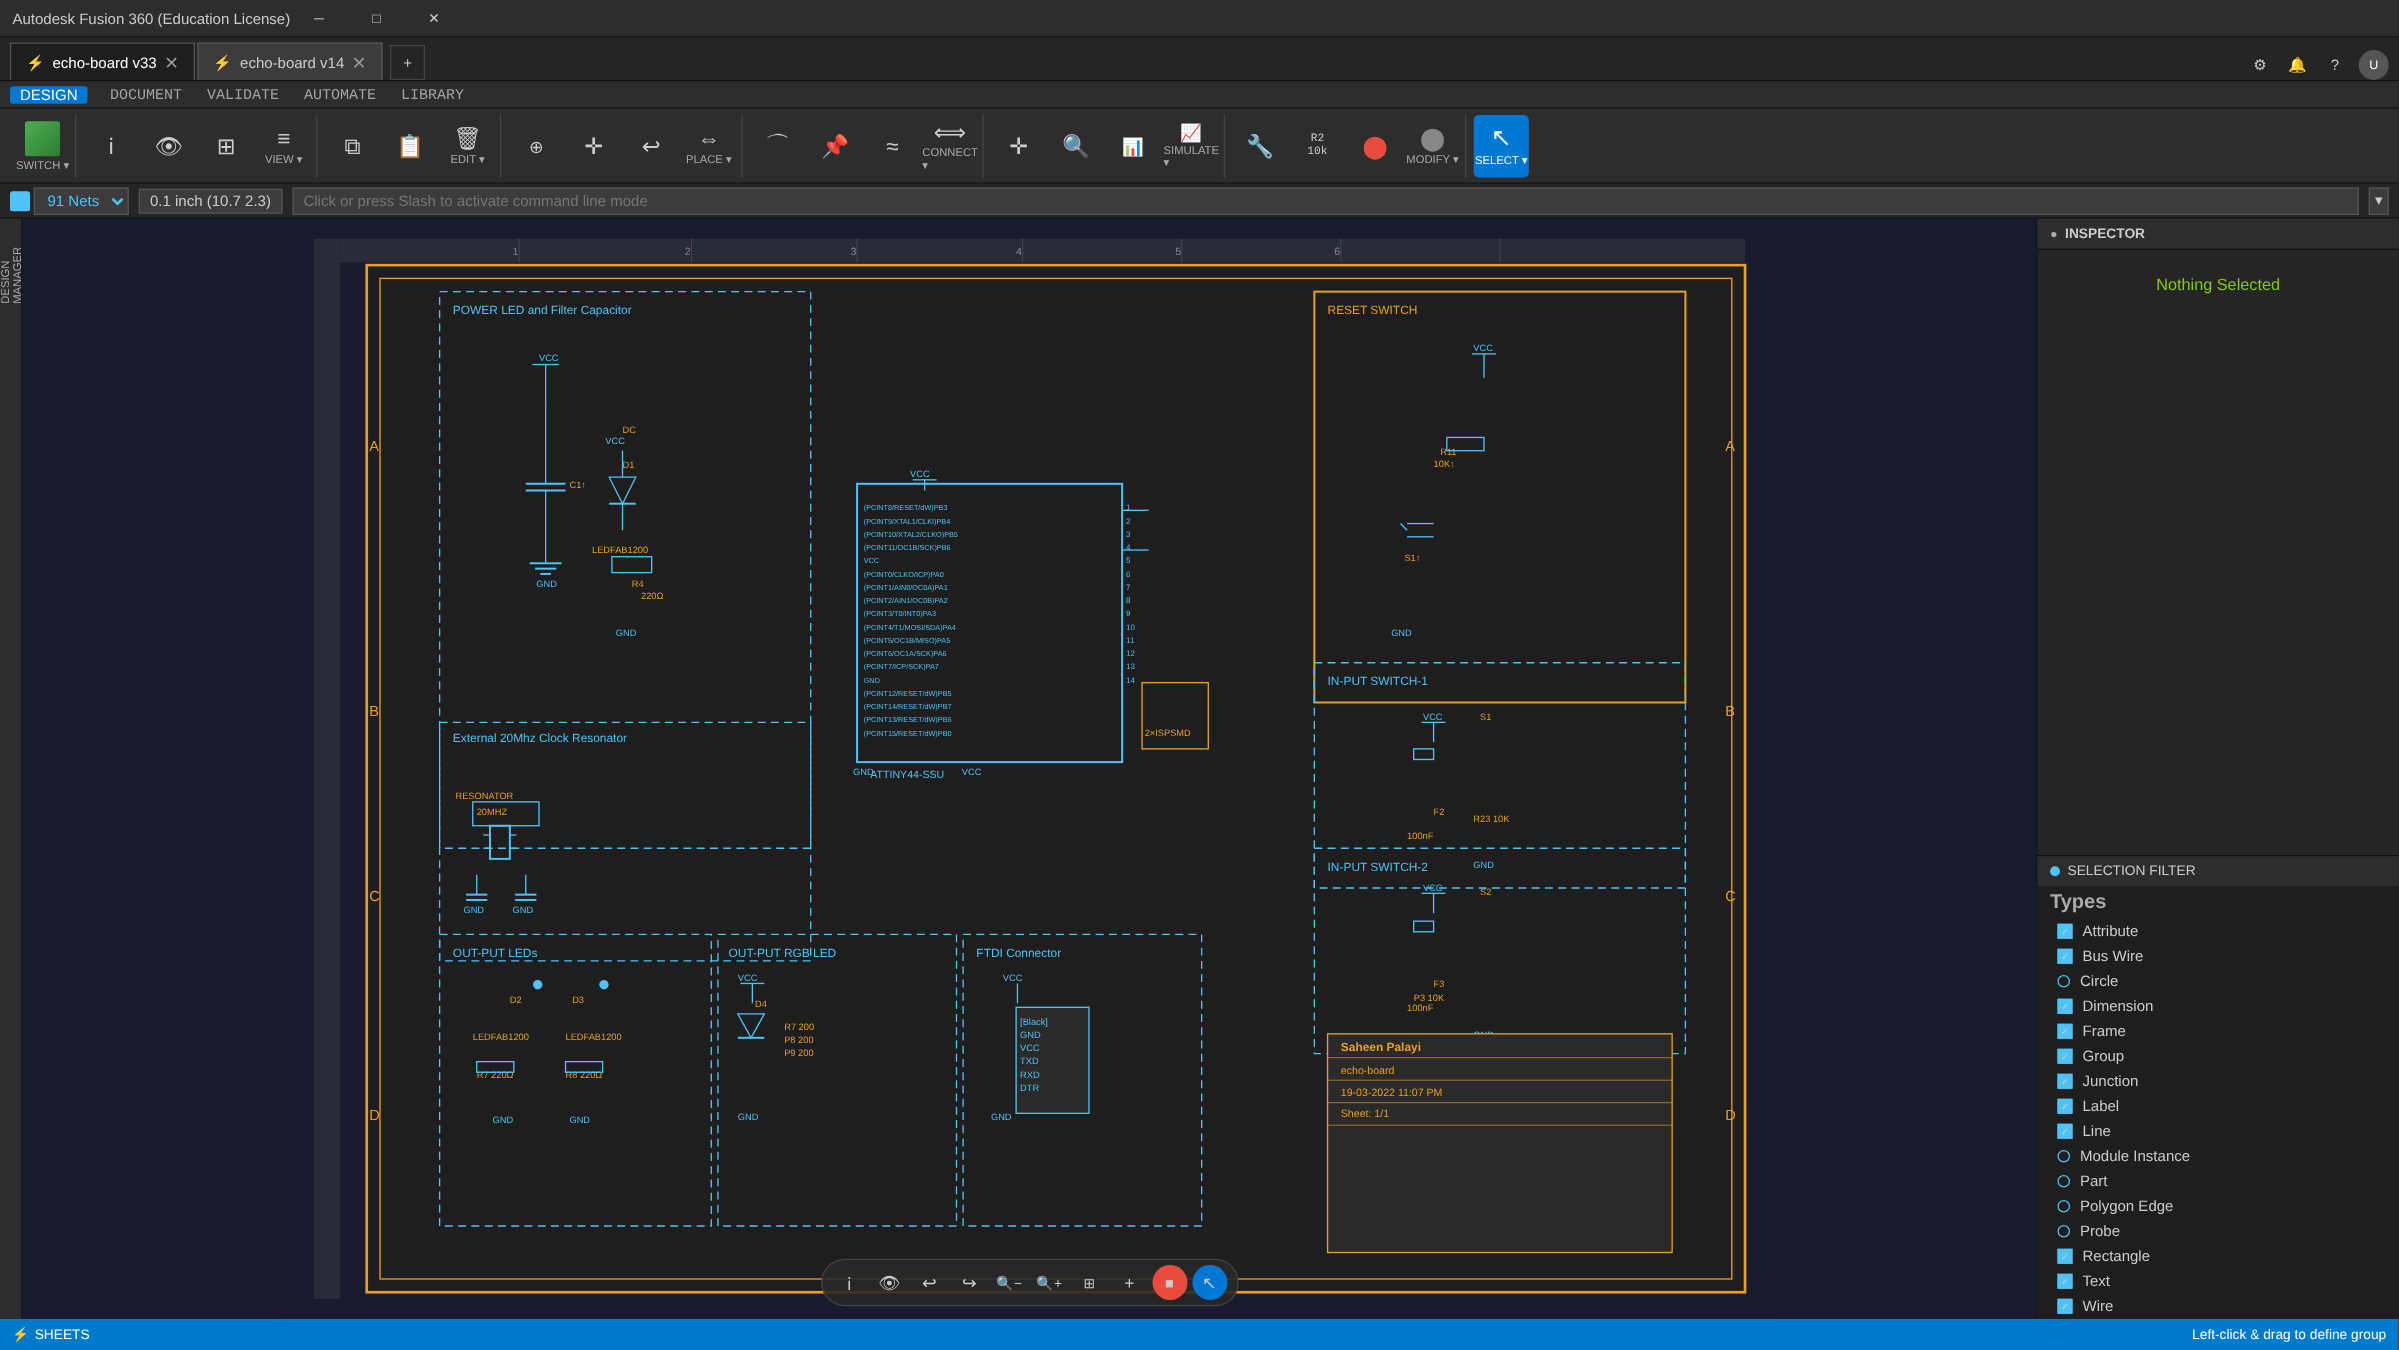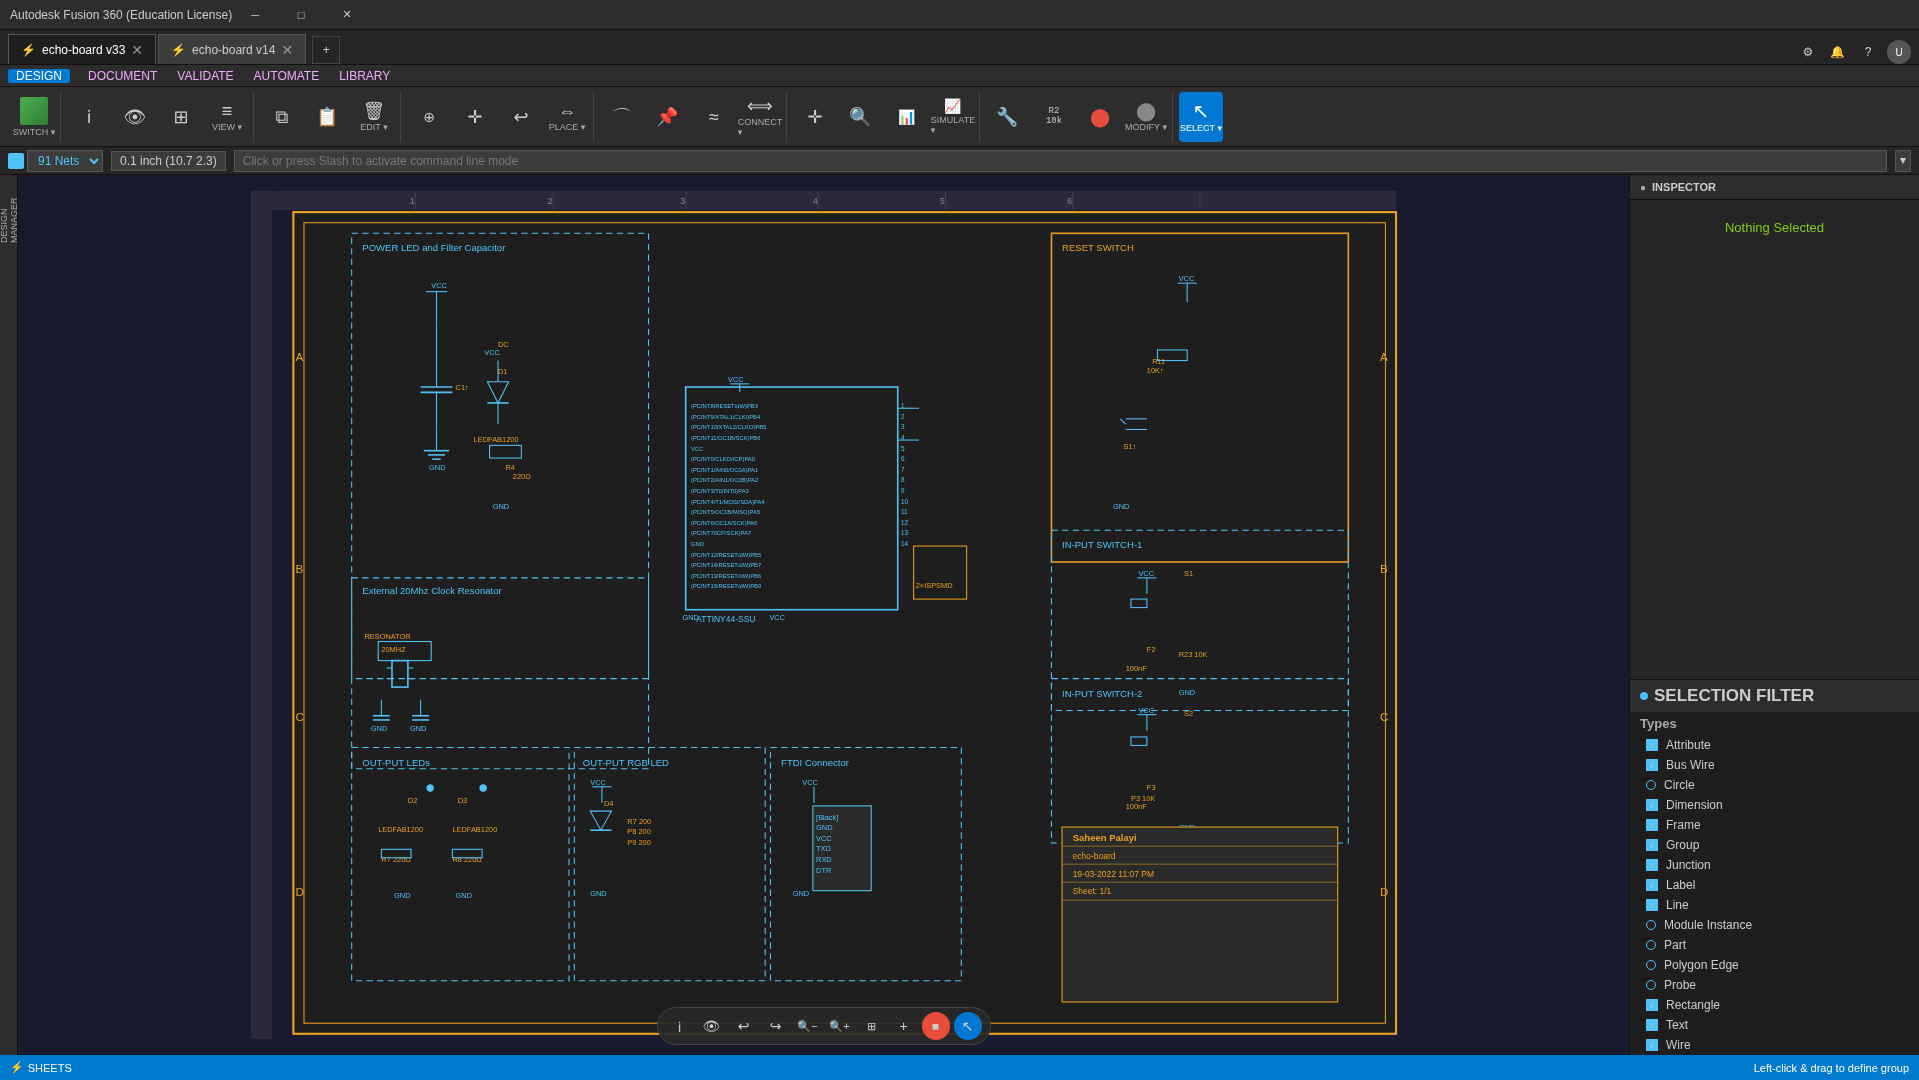--- a/index.html
+++ b/index.html
@@ -11,21 +11,21 @@
     #title-bar .win-btn { width: 46px; height: 30px; display: flex; align-items: center; justify-content: center; cursor: pointer; font-size: 11px; color: #ccc; }
 
     
     #tab-bar { background: #252526; height: 35px; display: flex; align-items: flex-end; padding-left: 8px; border-bottom: 1px solid #111; }
     .tab { display: flex; align-items: center; height: 30px; padding: 0 12px; background: #3c3c3c; border: 1px solid #555; border-bottom: none; margin-right: 2px; font-size: 12px; color: #ccc; cursor: pointer; gap: 6px; }
     .tab.active { background: #1e1e1e; color: #fff; }
     .tab .close-tab { font-size: 14px; color: #999; }
 
     
     #menu-bar { background: #2d2d2d; height: 22px; display: flex; align-items: center; padding: 0 8px; border-bottom: 1px solid #111; }
-    .menu-item { padding: 2px 10px; font-size: 12px; color: #f0abfc; cursor: pointer; }
+    .menu-item { padding: 2px 10px; font-size: 12px; color: #a3a3a3; cursor: pointer; font-family: Liberation Mono, monospace; }
 
     
     #toolbar { background: #2d2d2d; height: 60px; display: flex; align-items: center; padding: 4px 8px; border-bottom: 1px solid #111; gap: 2px; }
     .toolbar-group { display: flex; align-items: center; gap: 2px; padding: 0 4px; border-right: 1px solid #444; height: 100%; }
     .toolbar-group:last-child { border-right: none; }
     .tb-btn { display: flex; flex-direction: column; align-items: center; justify-content: center; width: 44px; height: 50px; cursor: pointer; border-radius: 2px; color: #ccc; font-size: 10px; gap: 2px; }
     .tb-btn .icon { font-size: 18px; line-height: 1; }
     .tb-btn .label { font-size: 9px; color: #aaa; }
 
     
@@ -54,28 +54,28 @@
     .canvas-tb-btn.active { background: #0078d4; }
 
     
     #right-panel { width: 290px; background: #252526; border-left: 1px solid #111; display: flex; flex-direction: column; }
     #inspector-header { background: #2d2d2d; padding: 6px 10px; border-bottom: 1px solid #111; display: flex; align-items: center; gap: 6px; font-size: 11px; color: #ccc; font-weight: bold; }
     #inspector-content { flex: 1; display: flex; align-items: flex-start; justify-content: center; padding-top: 20px; }
     .nothing-selected { color: #84cc16; font-size: 13px; }
 
     
     #selection-filter { border-top: 1px solid #111; }
-    #selection-filter-header { background: #2d2d2d; padding: 6px 10px; display: flex; align-items: center; gap: 6px; font-size: 17px; font-weight: bold; color: #ccc; cursor: pointer; }
+    #selection-filter-header { background: #2d2d2d; padding: 6px 10px; display: flex; align-items: center; gap: 6px; font-size: 11px; font-weight: normal; color: #ccc; cursor: pointer; }
     .filter-dot { width: 8px; height: 8px; border-radius: 50%; background: #4fc3f7; }
     #filter-list { background: #1e1e1e; }
     .filter-item { display: flex; align-items: center; padding: 3px 16px; gap: 8px; font-size: 12px; color: #ccc; cursor: pointer; }
     .filter-checkbox { width: 12px; height: 12px; border: 1px solid #555; background: #3c3c3c; display: flex; align-items: center; justify-content: center; font-size: 8px; }
     .filter-checkbox.checked { background: #4fc3f7; border-color: #4fc3f7; }
     .filter-circle { width: 10px; height: 10px; border-radius: 50%; border: 1px solid #4fc3f7; }
-    .filter-types-label { padding: 4px 10px; font-size: 13px; color: #aaa; font-weight: bold; }
+    .filter-types-label { padding: 4px 10px; font-size: 16px; color: #aaa; font-weight: bold; }
     #reset-btn-row { padding: 6px 10px; display: flex; justify-content: flex-end; }
     .reset-btn { background: #3c3c3c; border: 1px solid #555; color: #ccc; padding: 3px 12px; cursor: pointer; font-size: 12px; }
 
     
     #bottom-status { background: #007acc; height: 25px; display: flex; align-items: center; padding: 0 10px; gap: 12px; font-size: 11px; color: white; }
     .status-item { display: flex; align-items: center; gap: 4px; }
 
     
     #schematic-svg { width: 100%; height: 100%; }
   </style>

